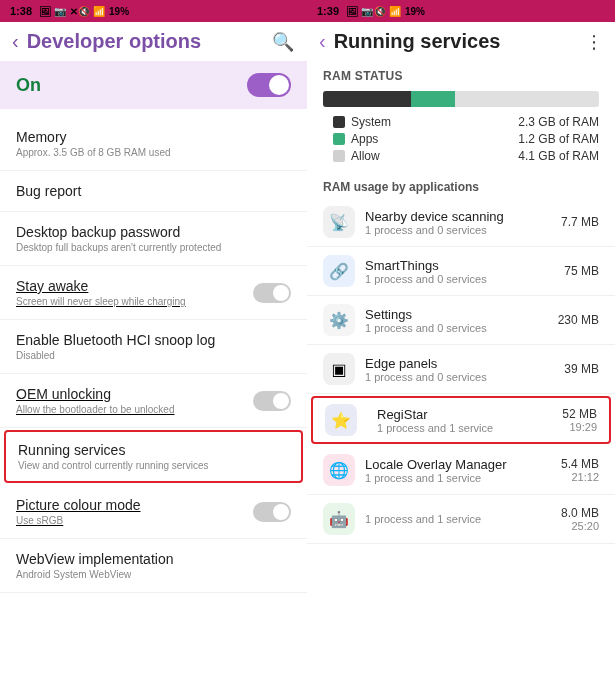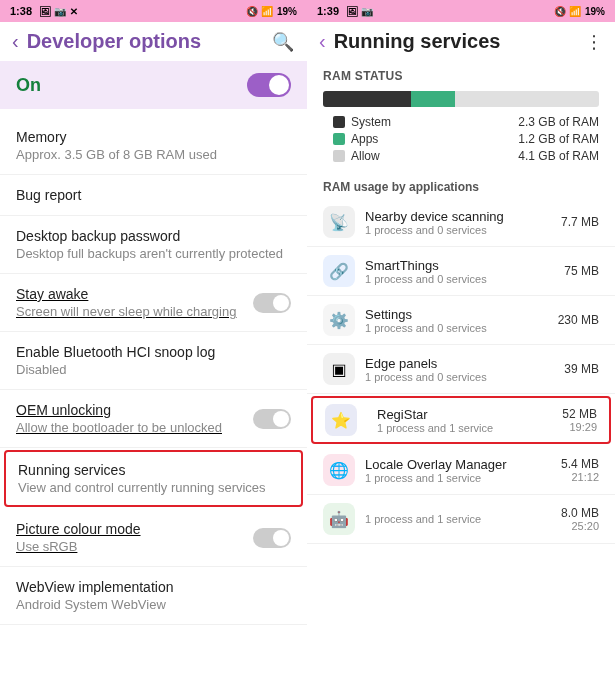--- a/index.html
+++ b/index.html
@@ -15,24 +15,23 @@
       width: 307px;
       height: 681px;
       background: #fff;
       overflow: hidden;
       position: relative;
       display: flex;
       flex-direction: column;
     }
     .status-bar {
       display: flex;
-      justify-content: space-between;
       align-items: center;
       padding: 4px 10px;
-      background: #f9a8d4;
+      background: #be185d;
       font-size: 11px;
       font-weight: 600;
       height: 22px;
     }
     .status-bar-left { display: flex; align-items: center; gap: 3px; }
     .status-bar-right { display: flex; align-items: center; gap: 3px; font-size: 10px; }
     .header {
       display: flex;
       align-items: center;
       padding: 8px 12px;
@@ -91,21 +90,21 @@
       padding: 12px 16px;
       border-bottom: 1px solid #f0f0f0;
       cursor: pointer;
     }
     .menu-item-title {
       font-size: 14px;
       color: #222;
       font-weight: 500;
     }
     .menu-item-sub {
-      font-size: 13px;
+      font-size: 10px;
       color: #888;
       margin-top: 2px;
     }
     .menu-item-row {
       display: flex;
       align-items: center;
       justify-content: space-between;
       text-decoration: underline;
     }
     .toggle-small {

